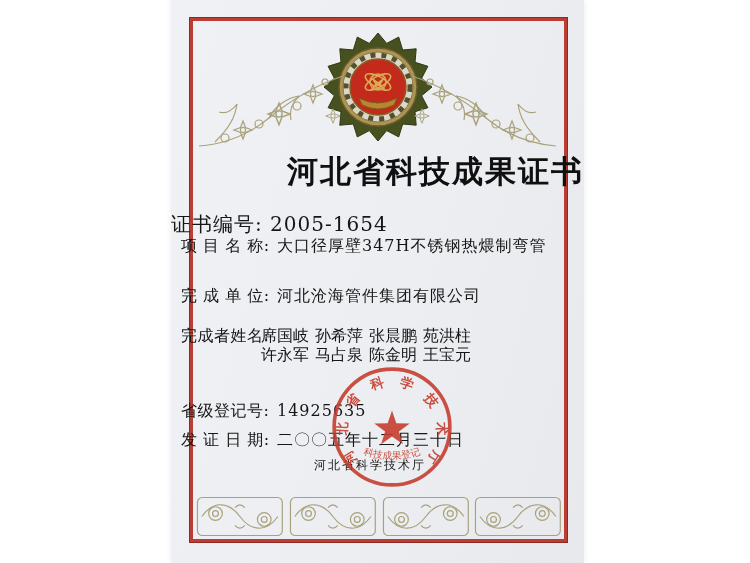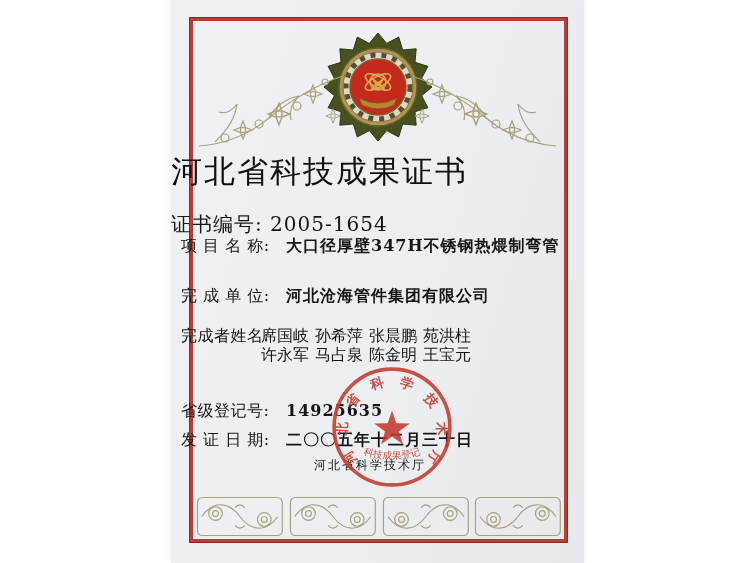--- a/index.html
+++ b/index.html
@@ -19,30 +19,30 @@
     border:3px solid #bc3d34;
     box-shadow:0 0 0 1px #8e2a23;
     pointer-events:none;
   }
   .medal{position:absolute;left:152px;top:32px;width:110px;height:110px;}
   .floral{position:absolute;top:52px;width:152px;height:100px;}
   .floral.left{left:24px;}
   .floral.right{left:237px;transform:scaleX(-1);}
   .title{
     position:absolute;top:151px;left:0;width:100%;
-    text-align:left;font-size:31px;font-weight:normal;letter-spacing:2px;
+    text-align:right;font-size:31px;font-weight:bold;letter-spacing:2px;
     color:#101010;
   }
   .certno{
     position:absolute;top:211px;left:0;width:100%;
     text-align:left;font-size:20px;letter-spacing:1px;
   }
   .field{position:absolute;left:10px;font-size:16px;white-space:nowrap;}
   .field .lbl{display:inline-block;width:86px;text-align:left;letter-spacing:0.5px;}
-  .field .val{margin-left:19px;letter-spacing:1px;font-weight:bold;}
+  .field .val{margin-left:10px;letter-spacing:1px;}
   .names-grid{position:absolute;left:90px;top:326px;width:230px;}
   .names-row{height:19px;line-height:19px;font-size:16px;display:flex;}
   .names-row .nm{width:54px;white-space:nowrap;}
   .issuer{
     position:absolute;left:143px;top:457px;
     font-size:12px;letter-spacing:2px;white-space:nowrap;
   }
   .seal{position:absolute;left:159px;top:365px;width:124px;height:124px;opacity:0.88;}
   .seal text{font-family:"DejaVu Serif","Liberation Serif",serif;}
   .band{

